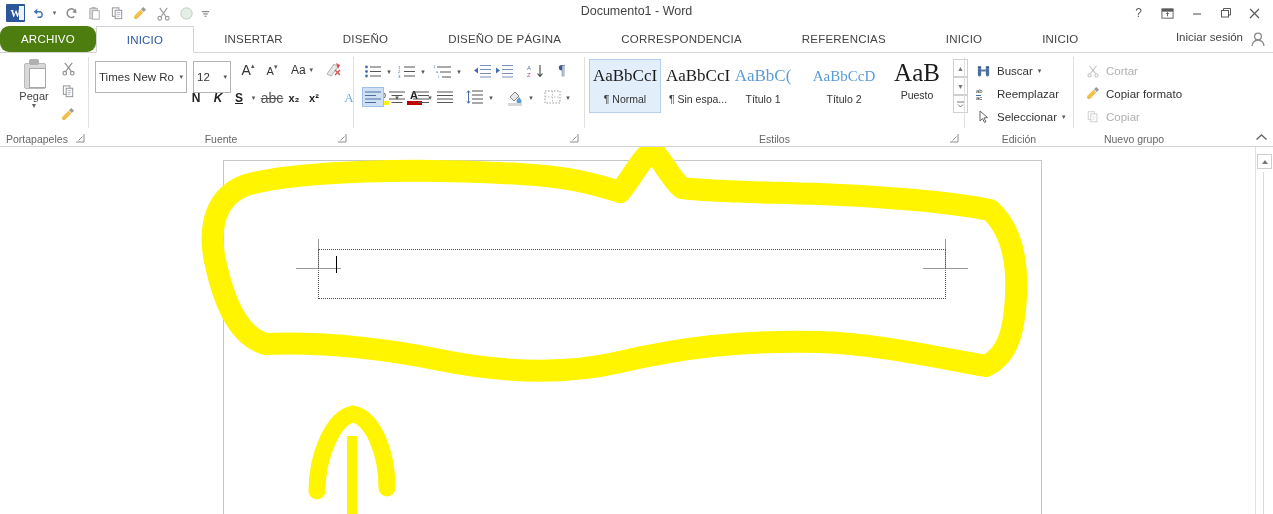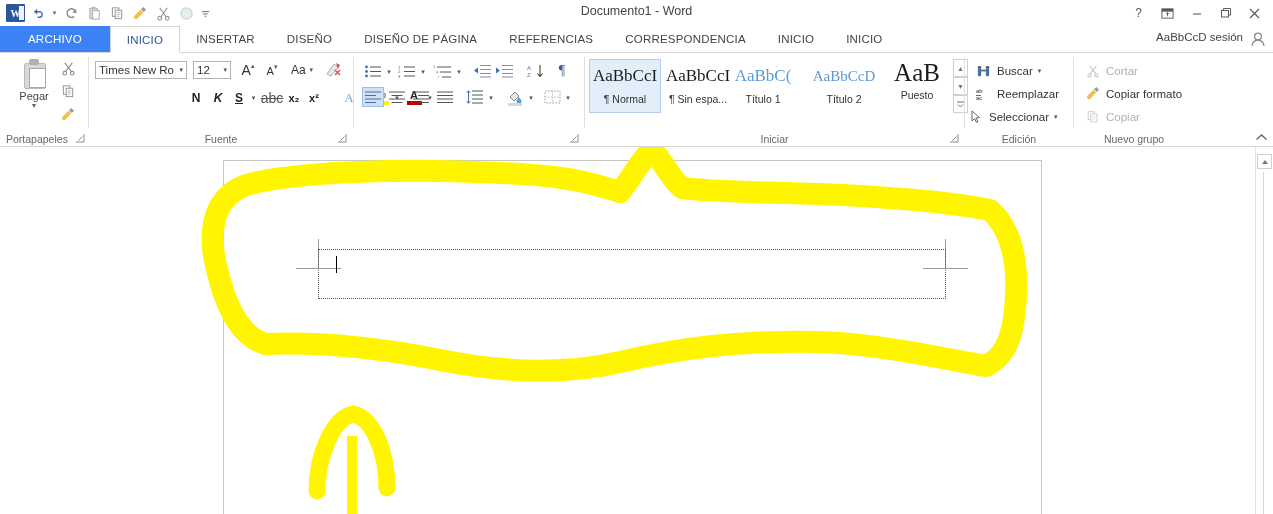--- a/index.html
+++ b/index.html
@@ -19,22 +19,22 @@
             display:flex;align-items:center;justify-content:center;}
   .wordlogo span{color:#fff;font-size:10px;font-weight:bold;font-family:"Liberation Serif",serif;letter-spacing:-1px;}
   .wordlogo .pg{position:absolute;right:1px;top:2px;width:5px;height:14px;background:#fff;opacity:.92;}
   .doctitle{position:absolute;left:0;right:0;top:4px;text-align:center;font-size:12.5px;color:#444;}
   .winbtns{position:absolute;right:4px;top:0;height:26px;display:flex;align-items:center;gap:0px;}
   .winbtns .wb{width:29px;height:24px;display:flex;align-items:center;justify-content:center;color:#5a5a5a;font-size:12px;}
 
   
   .tabsrow{position:relative;height:26px;background:#ffffff;border-bottom:1px solid #d4d4d4;}
   .tabs{position:absolute;left:0;top:0;display:flex;height:26px;align-items:stretch;}
-  .tab{display:flex;align-items:center;padding:0 16px;font-size:11.5px;color:#444;letter-spacing:.2px;}
-  .tab.file{background:#3b82f6;color:#fff;font-size:11.5px;padding:0 28px;}
+  .tab{display:flex;align-items:center;padding:0 30px;font-size:11.5px;color:#444;letter-spacing:.2px;}
+  .tab.file{background:#4d7c0f;color:#fff;font-size:11.5px;padding:0 21px;border-radius:9px;}
   .tab.active{background:#fff;color:#2B579A;border:1px solid #d4d4d4;border-bottom:1px solid #fff;
               margin-bottom:-1px;position:relative;z-index:3;}
   .signin{position:absolute;right:30px;top:5px;font-size:11.5px;color:#444;}
   .accicon{position:absolute;right:6px;top:4px;width:18px;height:18px;color:#777;}
 
   
   .ribbon{position:relative;height:93px;background:#fff;border-bottom:1px solid #d4d4d4;}
   .group{position:absolute;top:0;height:93px;}
   .group .glabel{position:absolute;bottom:1px;left:0;right:0;text-align:center;font-size:10.5px;color:#666;}
   .sep{position:absolute;top:4px;bottom:18px;width:1px;background:#e0e0e0;}
@@ -43,21 +43,21 @@
   
   .pegar{position:absolute;left:12px;top:4px;width:44px;text-align:center;}
   .clipicon{width:28px;height:30px;margin:2px auto 0;position:relative;}
   .clipbody{position:absolute;left:4px;top:4px;width:20px;height:24px;background:#d8d8d8;border:1px solid #b9b9b9;border-radius:2px;}
   .clippg{position:absolute;left:9px;top:9px;width:15px;height:18px;background:#fff;border:1px solid #a9a9a9;}
   .cliptop{position:absolute;left:9px;top:0px;width:10px;height:6px;background:#b0b0b0;border-radius:2px;}
   .pegarlbl{font-size:11px;color:#444;margin-top:1px;}
   .caretdn{font-size:7px;color:#666;line-height:8px;}
   .smallbtns{position:absolute;left:56px;top:4px;width:24px;}
   .sb{width:24px;height:23px;display:flex;align-items:center;justify-content:center;}
-  .combo{border:1px solid #b4b4b4;background:#fff;height:18px;display:flex;align-items:center;
+  .combo{border:1px solid #b4b4b4;background:#fff;height:32px;display:flex;align-items:center;
          font-size:11.5px;color:#333;padding:8px 3px;box-sizing:border-box;}
   .combo .cv{flex:1;overflow:hidden;white-space:nowrap;}
   .combo .ca{font-size:7px;color:#555;padding-left:3px;}
   .iconbtn{display:flex;align-items:center;justify-content:center;font-size:12px;color:#333;}
 
   
   .stylebox{position:absolute;border:1px solid transparent;width:72px;height:54px;
             display:flex;flex-direction:column;align-items:center;justify-content:flex-start;box-sizing:border-box;}
   .stylebox.sel{border:1px solid #b6cded;background:#e3eefb;}
   .stylesample{font-family:"Liberation Serif",serif;font-size:17px;color:#1b1b1b;margin-top:6px;
@@ -186,26 +186,26 @@
     </div>
   </div>
 
   <div class="tabsrow">
     <div class="tabs">
       <div class="tab file">ARCHIVO</div>
       <div class="tab active">INICIO</div>
       <div class="tab">INSERTAR</div>
       <div class="tab">DISEÑO</div>
       <div class="tab">DISEÑO DE PÁGINA</div>
+      <div class="tab">CORRESPONDENCIA</div>
       <div class="tab">REFERENCIAS</div>
-      <div class="tab">CORRESPONDENCIA</div>
       <div class="tab">INICIO</div>
       <div class="tab">INICIO</div>
     </div>
-    <div class="signin">AaBbCcD sesión</div>
+    <div class="signin">Iniciar sesión</div>
     <div class="accicon">
       <svg width="18" height="18" viewBox="0 0 18 18">
           <circle cx="9" cy="6.5" r="3.4" fill="none" stroke="#8a8a8a" stroke-width="1.3"></circle>
           <path d="M3 16 a6 6 0 0 1 12 0" fill="none" stroke="#8a8a8a" stroke-width="1.3"></path>
         </svg>
     </div>
   </div>
 
   <div class="ribbon">
 
@@ -475,21 +475,21 @@
         <div class="stylename" style="margin-top:5px">Puesto</div>
       </div>
       <div class="gal-scroll" style="left:368px;top:6px;height:18px">▲</div>
       <div class="gal-scroll" style="left:368px;top:24px;height:18px">▼</div>
       <div class="gal-scroll" style="left:368px;top:42px;height:18px">
         <svg width="9" height="9" viewBox="0 0 9 9">
             <path d="M1 2h7" stroke="#777"></path>
             <path d="M2 4.5 L4.5 7 L7 4.5" stroke="#777" fill="none"></path>
           </svg>
       </div>
-      <div class="glabel">Iniciar</div>
+      <div class="glabel">Estilos</div>
       <div class="dlg" style="right:5px">
         <svg width="9" height="9" viewBox="0 0 9 9">
             <path d="M0 8 H8 V0" stroke="#8d8d8d" fill="none"></path>
             <path d="M2.5 6.5 L6.5 2.5" stroke="#8d8d8d"></path>
           </svg>
       </div>
     </div>
     <div class="sep" style="left:964px"></div>
 
     <div class="group" style="left:965px;width:108px">
@@ -509,21 +509,21 @@
       <div class="cmdrow" style="position:absolute;left:8px;top:29px">
         <span class="cmdicon">
           <svg width="16" height="14" viewBox="0 0 16 14">
               <text x="0" y="6" font-size="6" fill="#333" font-family="Liberation Sans">ab</text>
               <text x="0" y="13" font-size="6" fill="#333" font-family="Liberation Sans">ac</text>
               <path d="M0 8.5 h5" stroke="#3f6fb5" stroke-width="1"></path>
             </svg>
         </span>
         <span>Reemplazar</span>
       </div>
-      <div class="cmdrow" style="position:absolute;left:0;top:52px">
+      <div class="cmdrow" style="position:absolute;left:8px;top:52px">
         <span class="cmdicon">
           <svg width="14" height="14" viewBox="0 0 14 14">
               <path d="M3 1 L3 11 L5.5 8.5 L7.5 12.5 L9 11.7 L7 8 L10.5 7.5 Z" fill="none" stroke="#666" stroke-width="1"></path>
             </svg>
         </span>
         <span>Seleccionar</span>
         <span style="font-size:7px;color:#555">▾</span>
       </div>
       <div class="glabel">Edición</div>
     </div>

